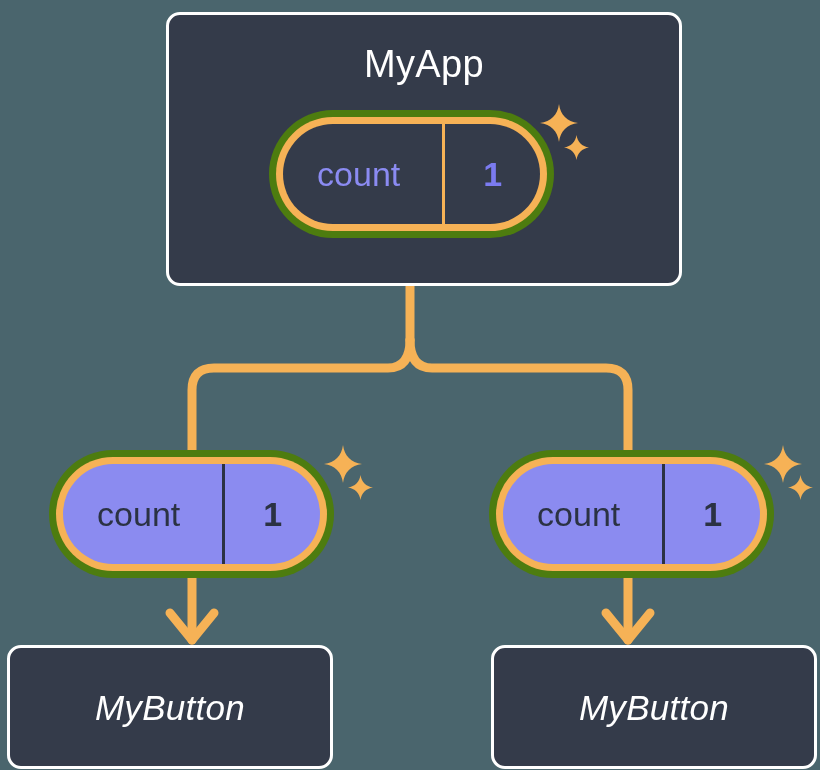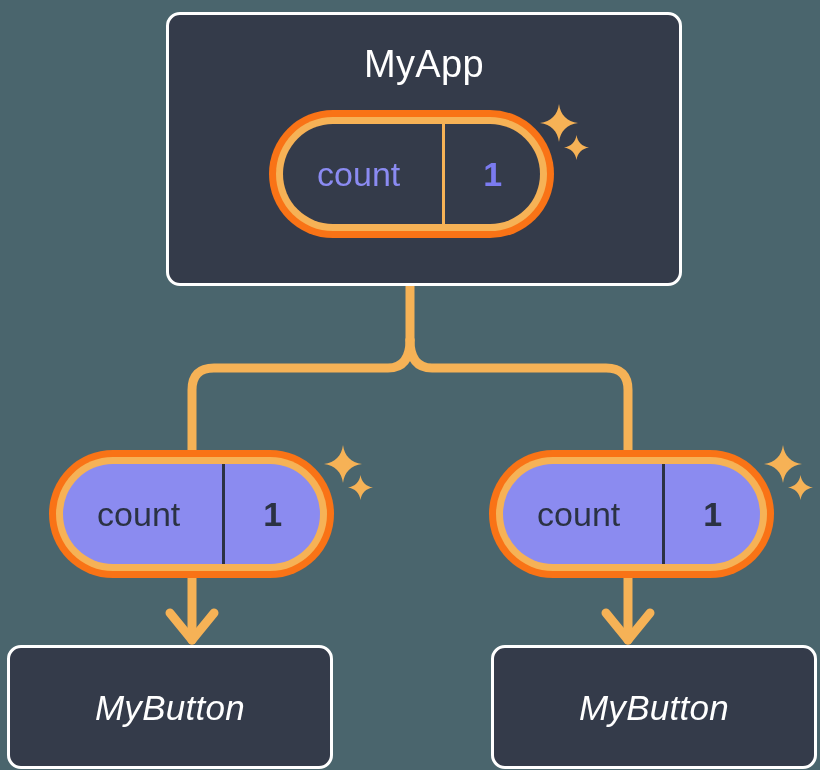--- a/index.html
+++ b/index.html
@@ -78,21 +78,21 @@
     position: absolute;
     box-sizing: border-box;
     border-radius: 999px;
     display: flex;
     align-items: stretch;
   }
   
   .pill-outer {
     box-sizing: border-box;
     border-radius: 999px;
-    background: #f97316;
+    background: #4d7c0f;
     padding: 7px;
     width: 100%;
     height: 100%;
     display: flex;
   }
   
   .pill-inner {
     box-sizing: border-box;
     border-radius: 999px;
     background: #f6b256;

